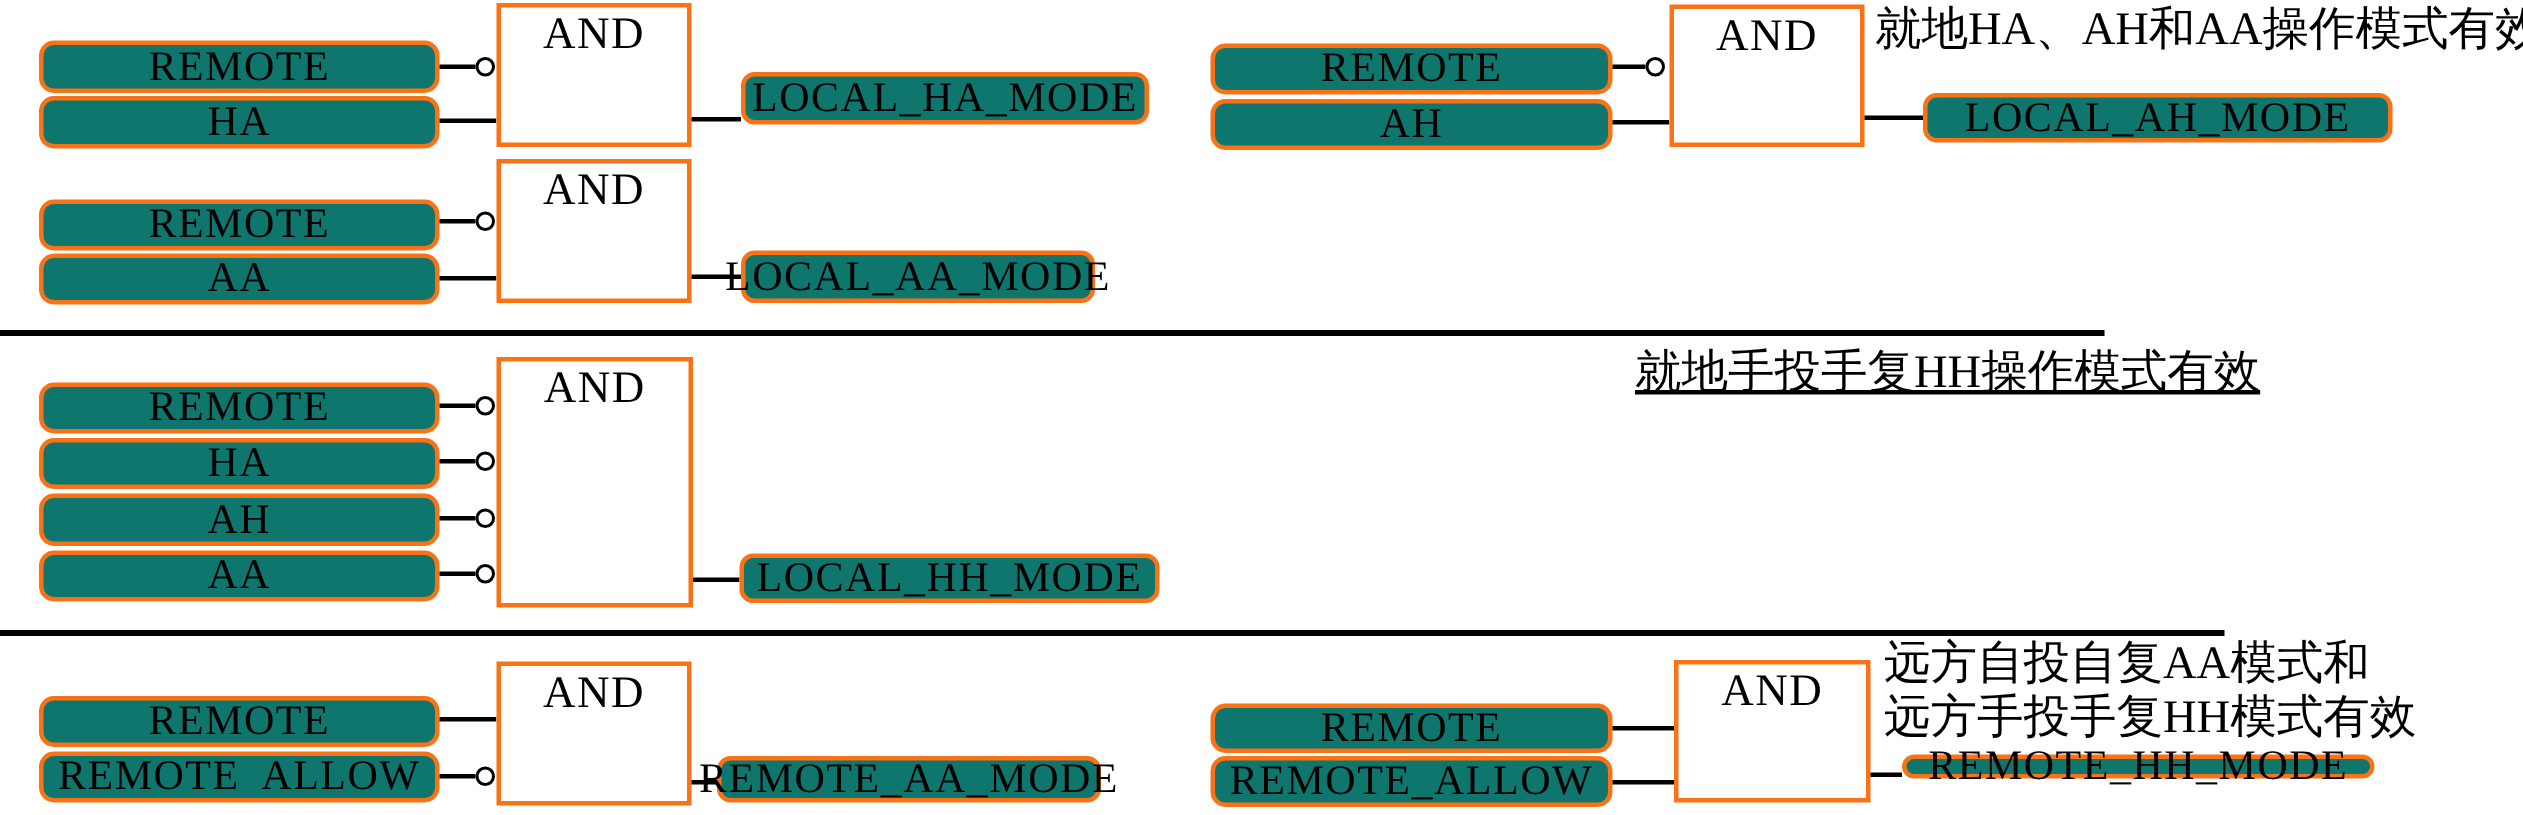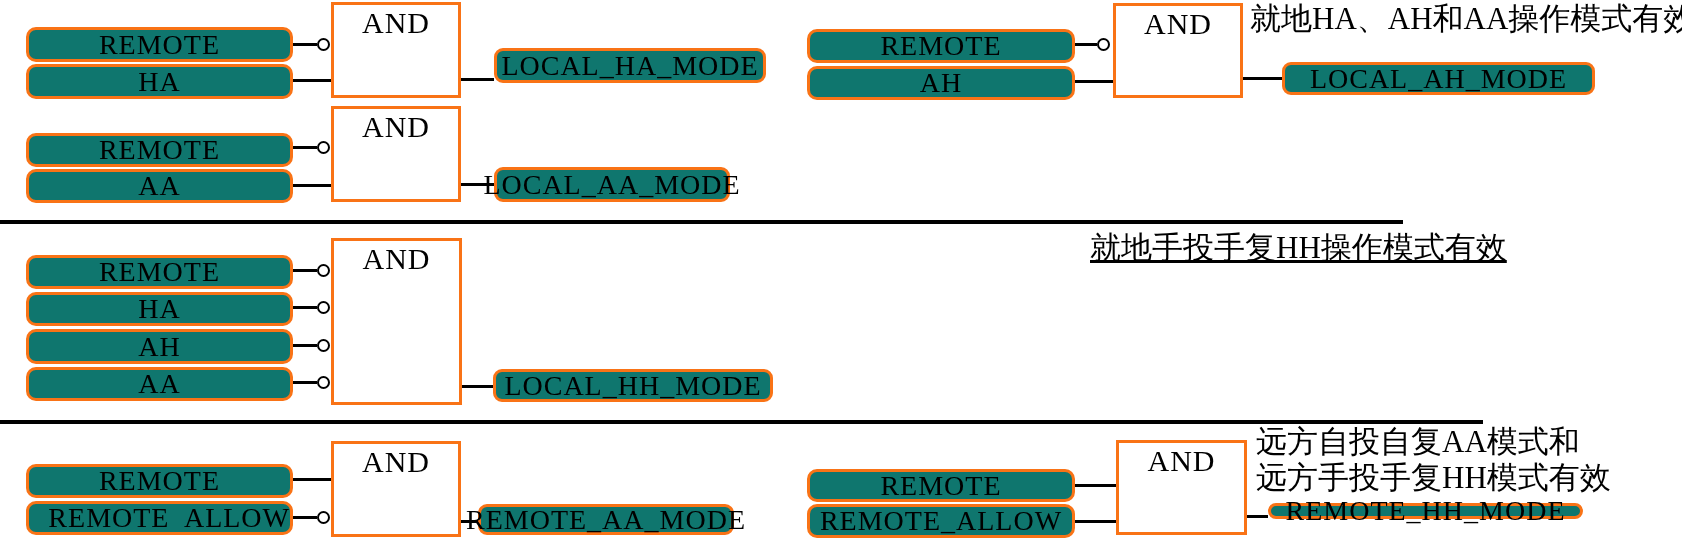--- a/index.html
+++ b/index.html
@@ -143,21 +143,21 @@
   <div class="box out" style="left:493px;top:369px;width:280px;height:33px;">
     <span>LOCAL_HH_MODE</span>
   </div>
   <div class="anno" style="left:1090px;top:230px;text-decoration:underline;">就地手投手复HH操作模式有效</div>
 
   <div class="divider" style="left:0;top:420px;width:1483px;"></div>
 
   <div class="box" style="left:26px;top:464px;width:267px;height:34px;">
     <span>REMOTE</span>
   </div>
-  <div class="box" style="left:26px;top:501px;width:267px;height:34px;justify-content:flex-end;">
+  <div class="box" style="left:26px;top:501px;width:267px;height:34px;">
     <span>REMOTE  ALLOW</span>
   </div>
   <div class="wire" style="left:293px;top:478px;width:38px;"></div>
   <div class="wire" style="left:293px;top:516px;width:24px;"></div>
   <div class="bubble" style="left:317px;top:511px;"></div>
   <div class="gate" style="left:331px;top:441px;width:130px;height:96px;">
     <span class="lbl">AND</span>
   </div>
   <div class="wire" style="left:461px;top:520px;width:26px;"></div>
   <div class="box out" style="left:478px;top:504px;width:256px;height:31px;">

